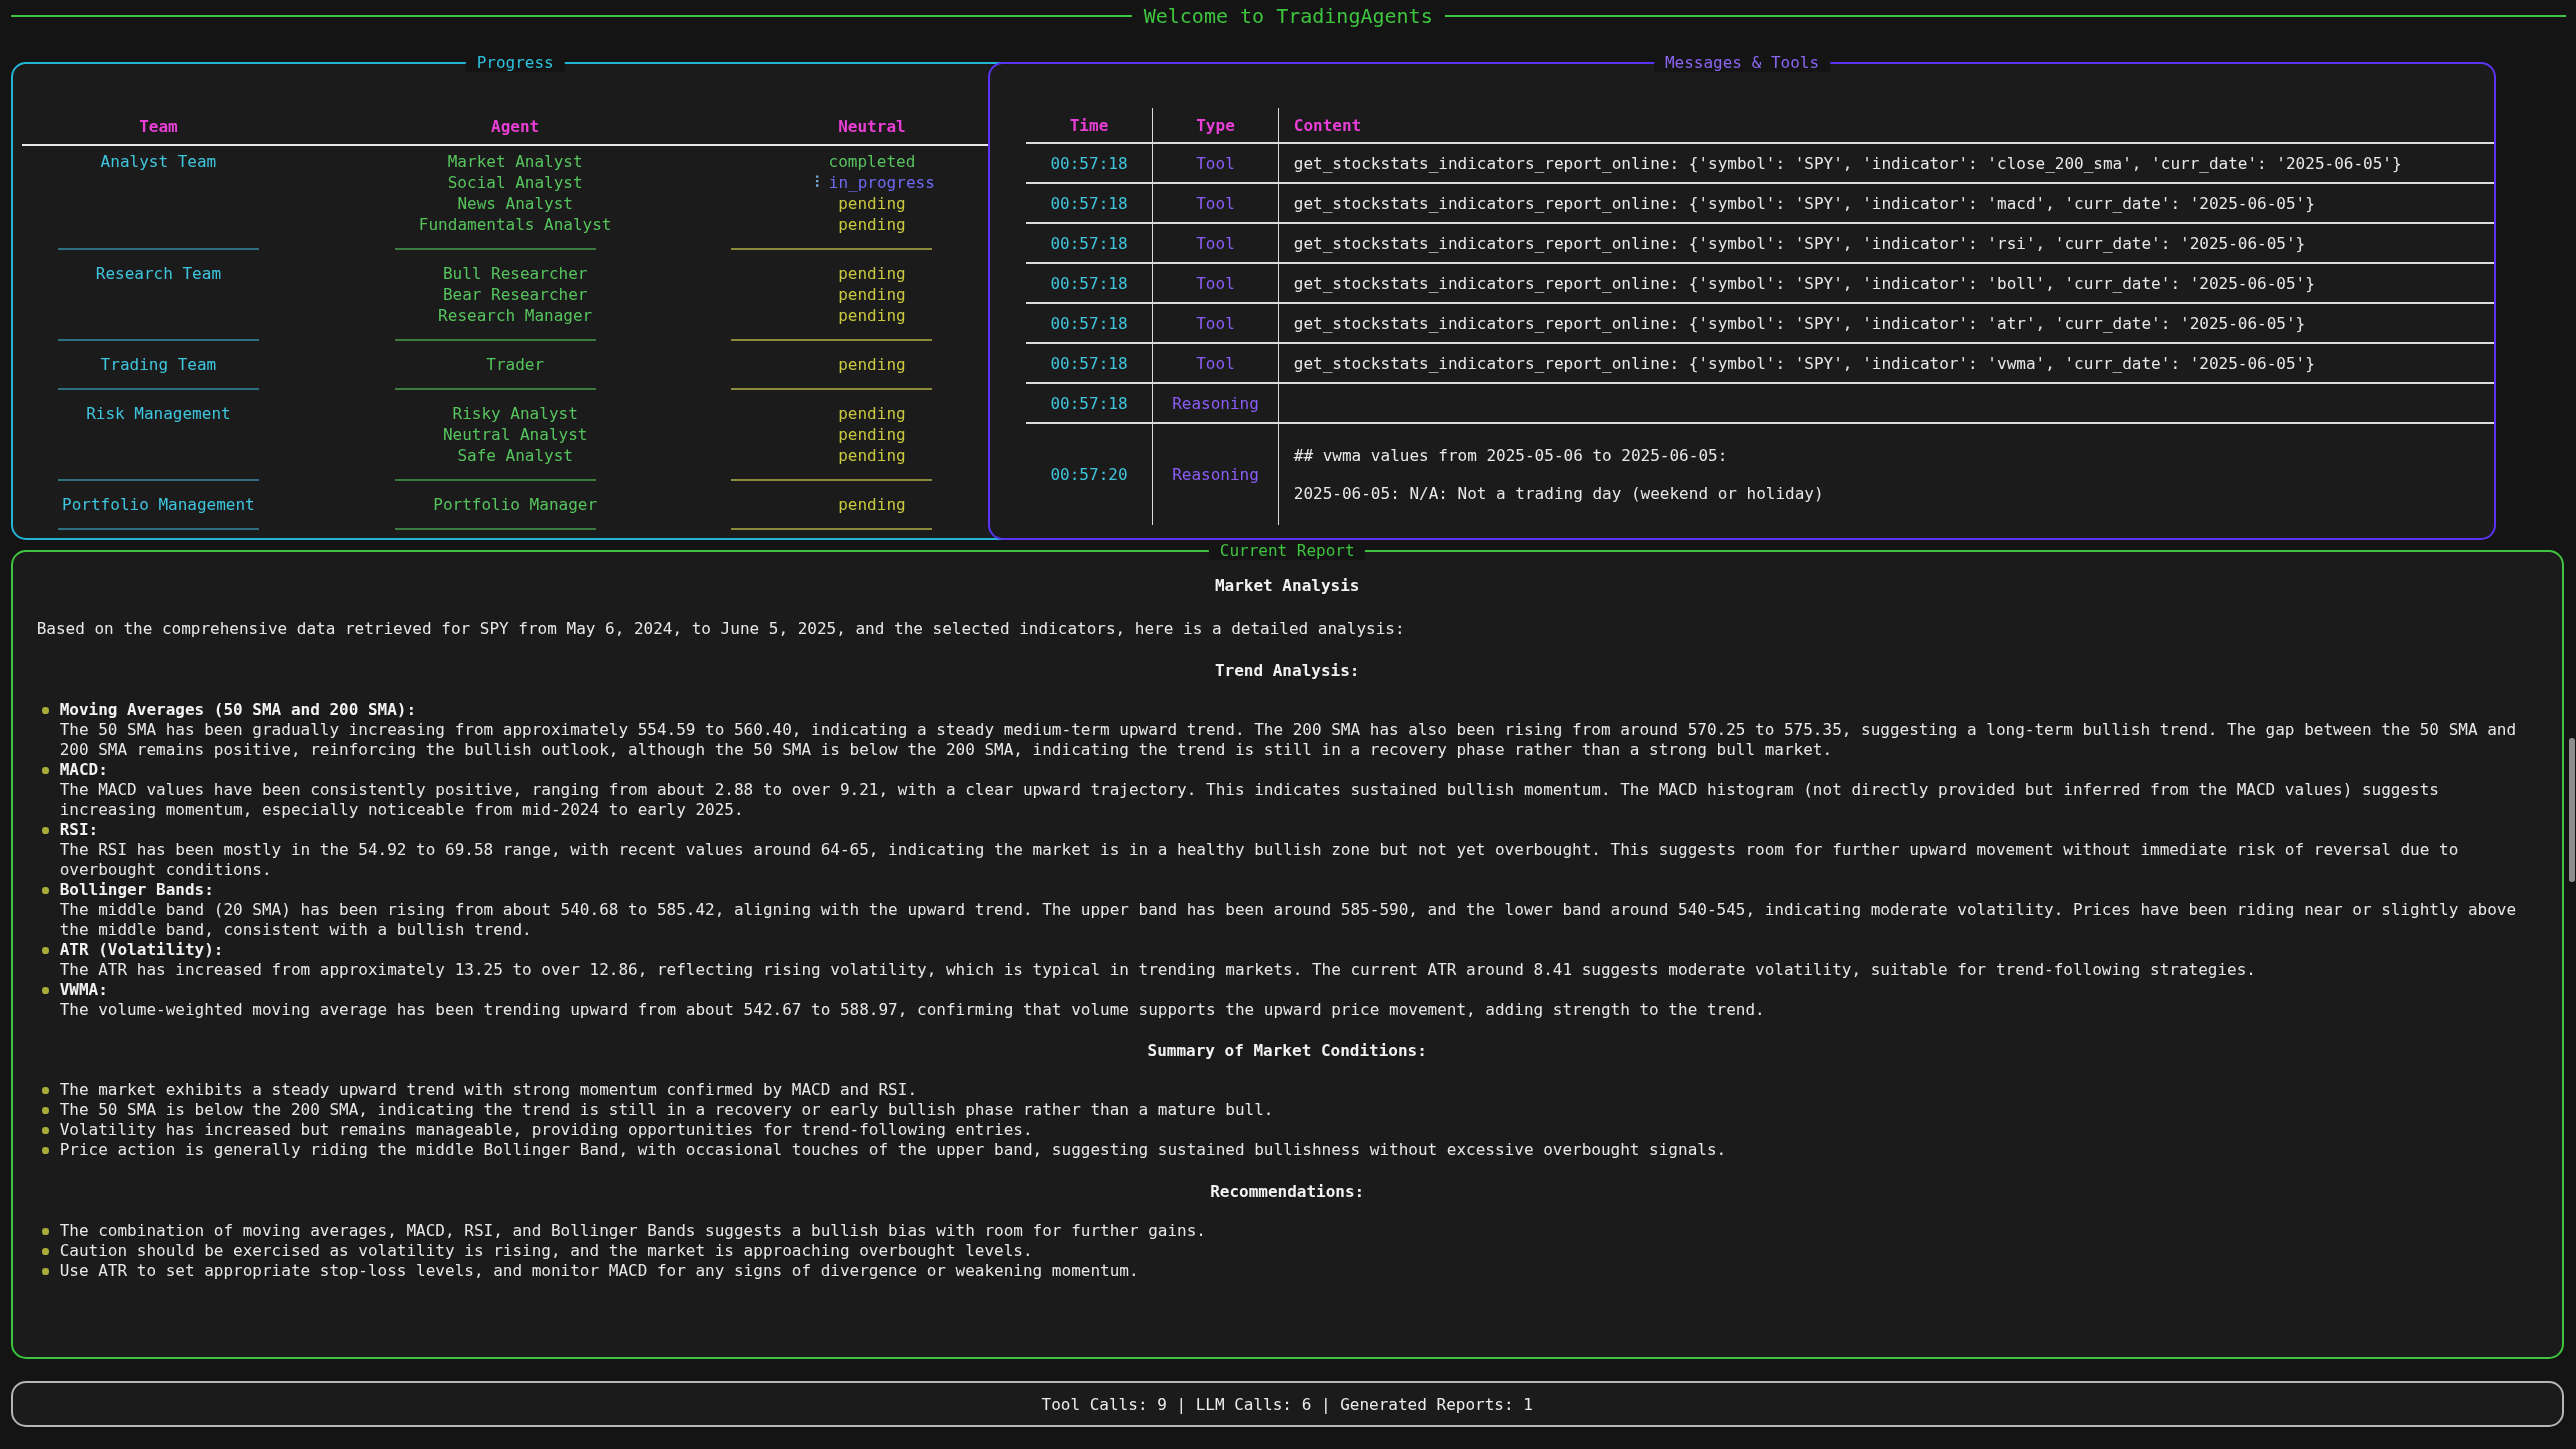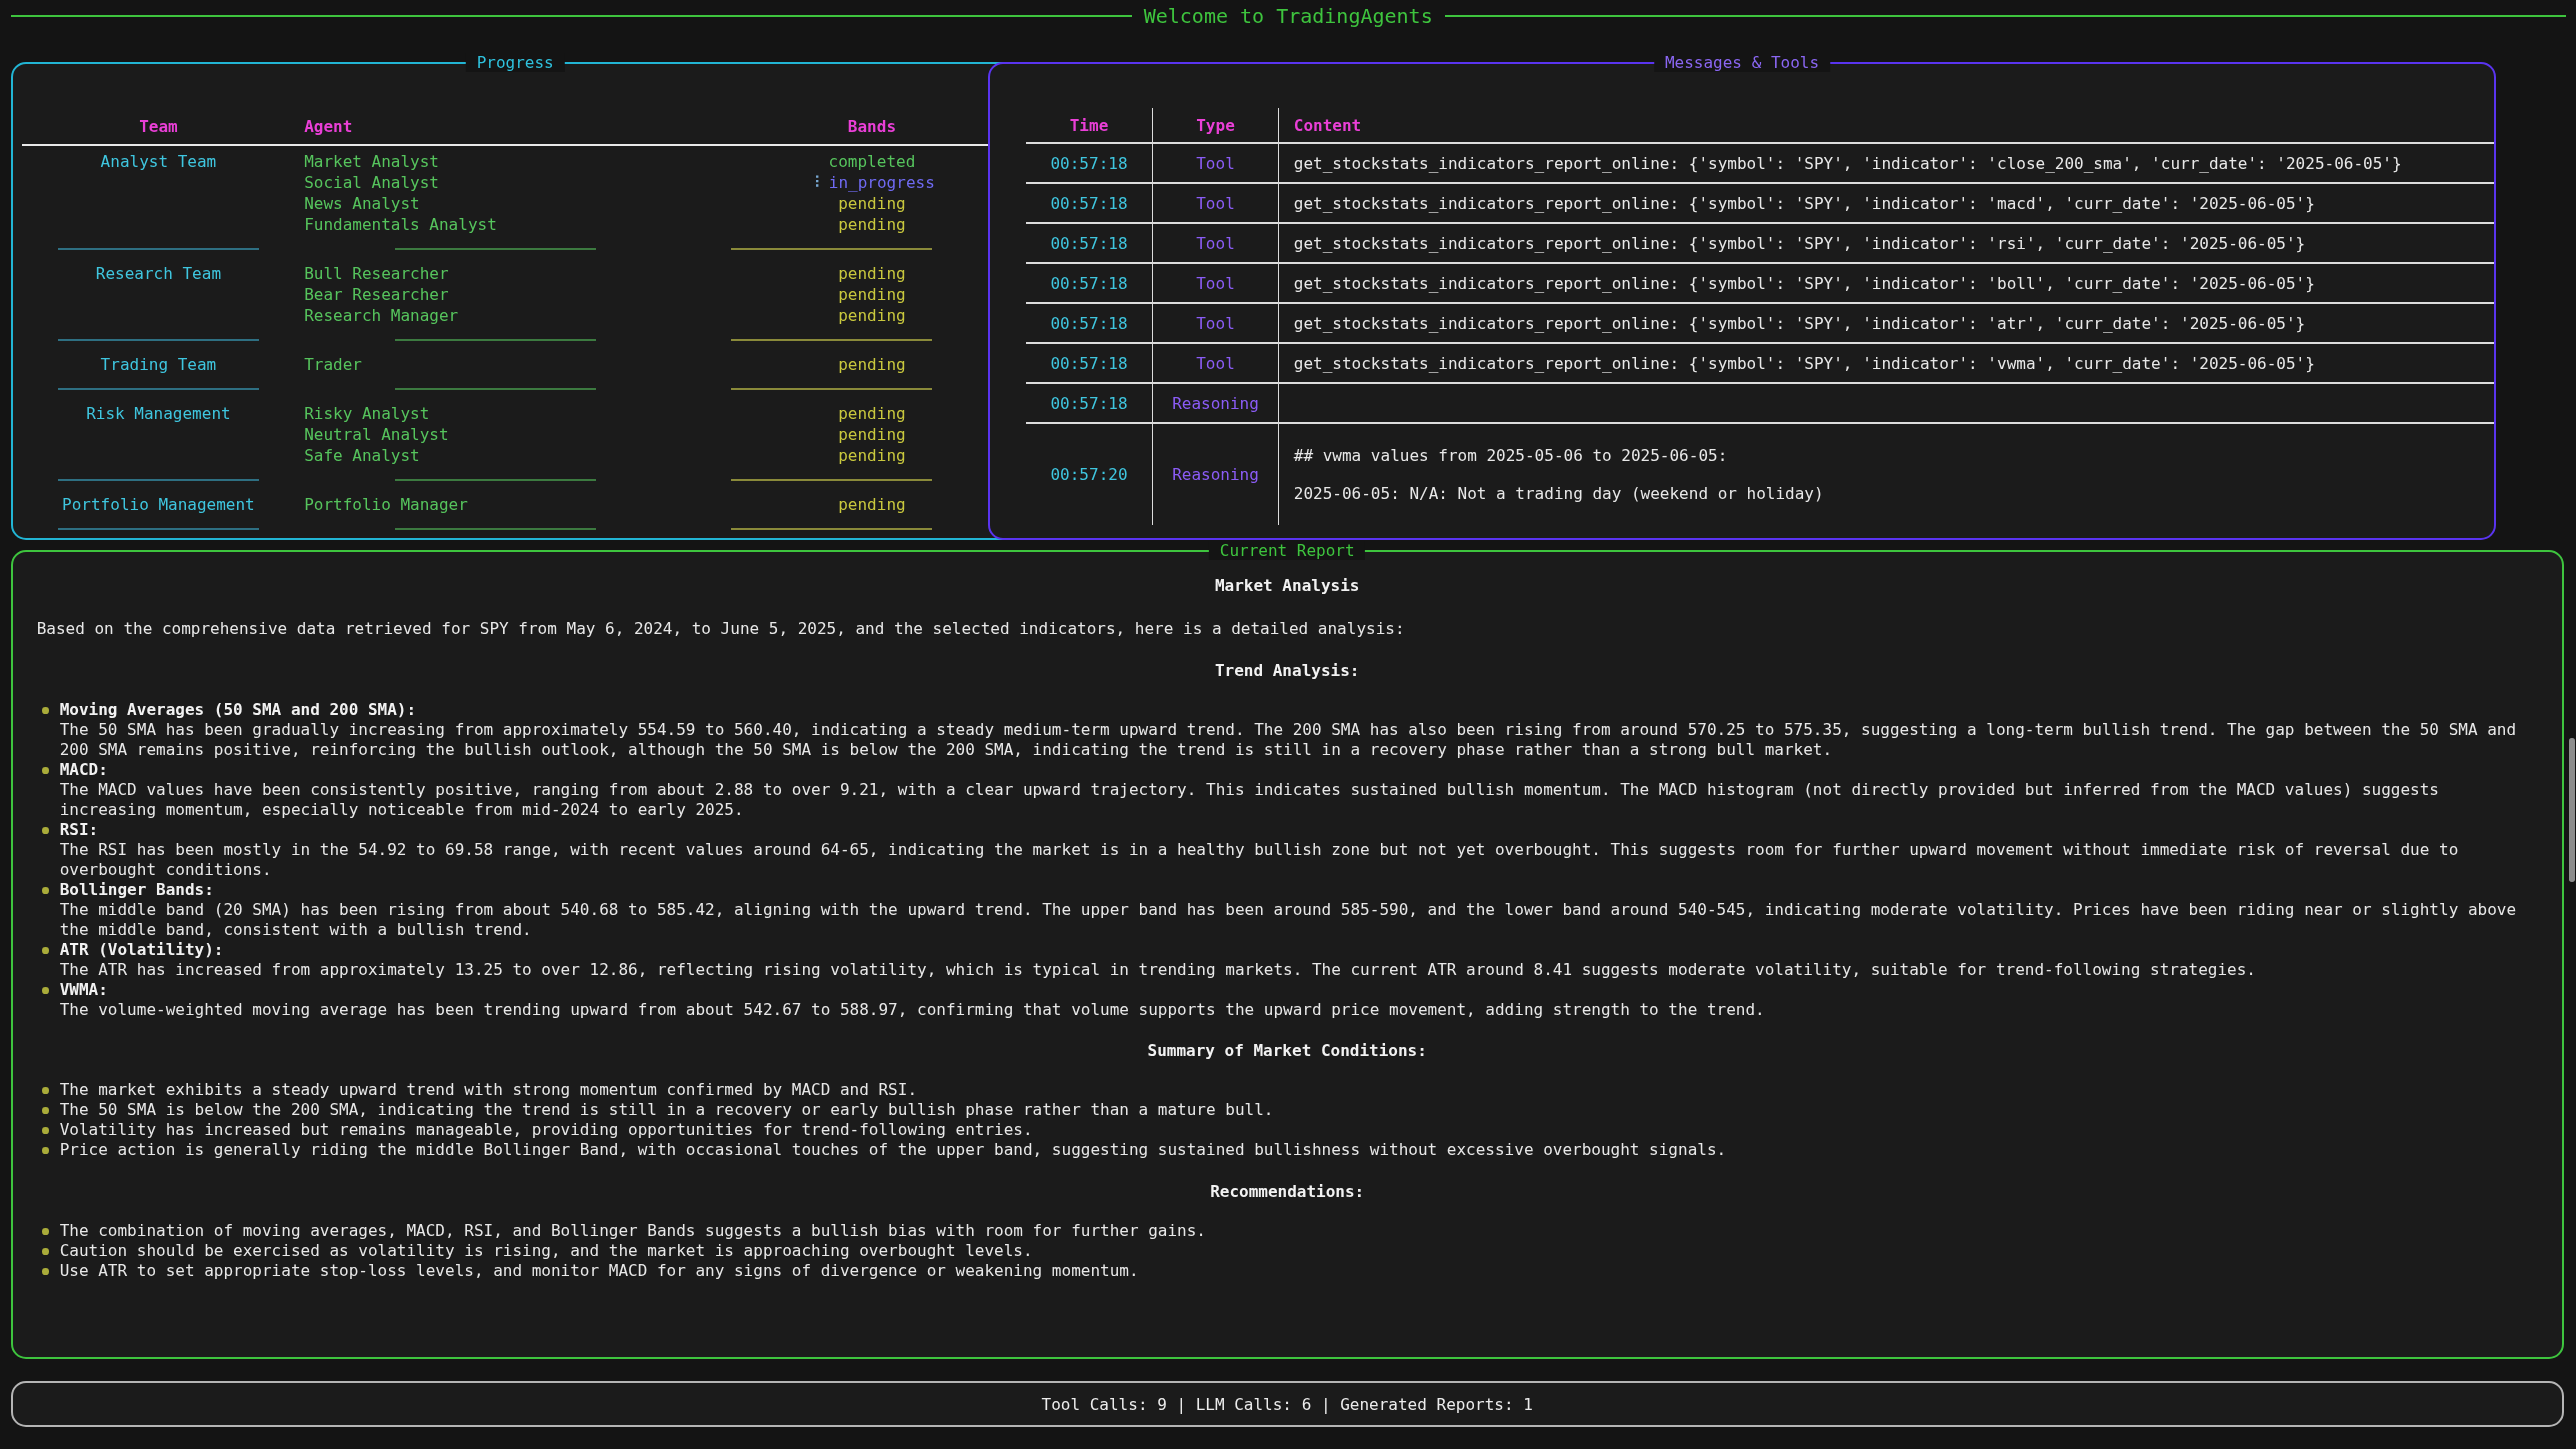--- a/index.html
+++ b/index.html
@@ -24,21 +24,21 @@
     position: absolute; top: -11.4px; left: 50%; transform: translateX(-50%);
     background: #141414; padding: 0 10.7px; white-space: nowrap; font-size: 16px;
   }
 
   
   .progress-panel { left: 10.7px; top: 62px; width: 1009px; height: 478px; border: 2px solid #22b5d4; }
   .progress-panel .panel-title { color: #2fc2de; }
   .progress-table { padding-top: 52px; }
   .p-row { display: flex; line-height: 21px; }
   .p-cell-team   { width: 29%; text-align: center; color: #3fc6df; }
-  .p-cell-agent  { width: 42%; text-align: left; color: #56c45d; }
+  .p-cell-agent  { width: 42%; text-align: center; color: #56c45d; }
   .p-cell-status { width: 29%; text-align: center; }
   .p-header .p-cell-team, .p-header .p-cell-agent, .p-header .p-cell-status {
     color: #ea3fd7; font-weight: bold;
   }
   .p-header-sep { border-top: 2px solid #e8e8e8; margin: 6.7px 9.4px 5.4px 9.4px; }
   .status-completed { color: #56c45d; }
   .status-pending   { color: #c9c83e; }
   .status-inprogress{ color: #6f6af2; }
   .spinner { color: #79a9d2; margin-right: 8px; }
   .p-group-sep { display: flex; height: 28px; align-items: center; }
@@ -94,21 +94,21 @@
     <span class="rule-title">Welcome to TradingAgents</span>
     <span class="rule-line"></span>
   </div>
 
   <section class="panel progress-panel">
     <div class="panel-title">Progress</div>
     <div class="progress-table">
       <div class="p-row p-header">
         <div class="p-cell-team">Team</div>
         <div class="p-cell-agent">Agent</div>
-        <div class="p-cell-status">Bands</div>
+        <div class="p-cell-status">Neutral</div>
       </div>
       <div class="p-header-sep"></div>
 
       <div class="p-row">
         <div class="p-cell-team">Analyst Team</div>
         <div class="p-cell-agent">Market Analyst</div>
         <div class="p-cell-status status-completed">completed</div>
       </div>
       <div class="p-row">
         <div class="p-cell-team"></div>

